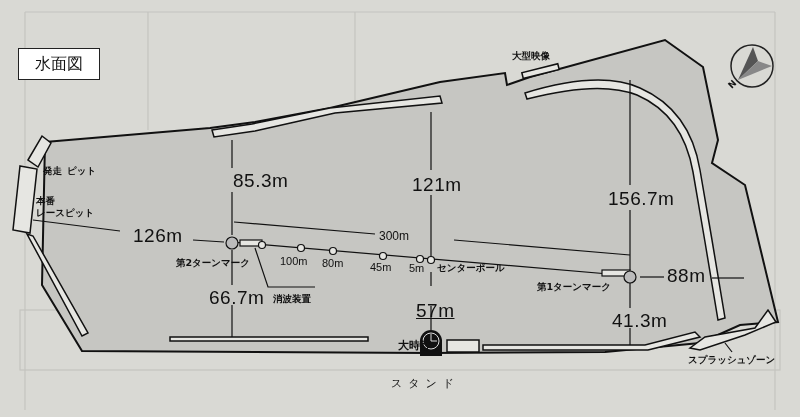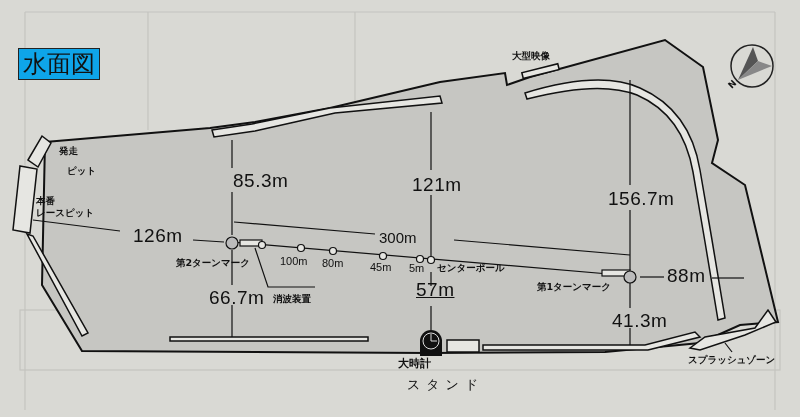--- a/index.html
+++ b/index.html
@@ -9,25 +9,25 @@
     font-family: "DejaVu Sans", sans-serif;
   }
   .stage { position: relative; width: 800px; height: 417px; }
   svg { position: absolute; left: 0; top: 0; }
   .lbl { position: absolute; color: #111; white-space: nowrap; line-height: 1; }
   .big { font-family: "Liberation Sans", sans-serif; font-size: 19px; letter-spacing: 0.5px; }
   .sm  { font-size: 9.5px; font-weight: bold; }
   .xs  { font-family: "Liberation Sans", sans-serif; font-size: 11px; }
   .title-box {
     position: absolute; left: 18px; top: 48px; width: 80px; height: 30px;
-    border: 1.5px solid #222; background: #0ea5e9;
+    border: 1.5px solid #222; background: #ffffff;
     display: flex; align-items: center; justify-content: center;
-    font-size: 24px; color: #111;
+    font-size: 16px; color: #111;
   }
-  .stand { font-size: 13px; letter-spacing: 6px; margin-left: 16px; }
+  .stand { font-size: 11px; letter-spacing: 6px; }
 </style>
 </head>
 <body>
 
 <div class="stage">
 
   <svg width="800" height="417" viewBox="0 0 800 417">
 
     <g stroke="#c4c4bf" stroke-width="1.2" fill="none">
       <line x1="25" y1="12" x2="775" y2="12"></line>
@@ -115,45 +115,45 @@
 
     <g>
       <circle cx="752" cy="66" r="21" fill="none" stroke="#222" stroke-width="1.5"></circle>
       <polygon points="753,47 758,61 738,80" fill="#555"></polygon>
       <polygon points="758,61 772,66 738,80" fill="#888"></polygon>
     </g>
   </svg>
 
   <div class="title-box">水面図</div>
 
-  <div class="lbl sm" style="left:43px;top:146px;margin-left:16px;">発走</div>
+  <div class="lbl sm" style="left:43px;top:166px;">発走</div>
   <div class="lbl sm" style="left:43px;top:166px;padding-left:24px;">ピット</div>
   <div class="lbl sm" style="left:36px;top:196px;">本番</div>
   <div class="lbl sm" style="left:36px;top:208px;">レースピット</div>
 
   <div class="lbl sm" style="left:512px;top:51px;">大型映像</div>
 
   <div class="lbl big" style="left:210px;top:171px;margin-left:23px;">85.3m</div>
   <div class="lbl big" style="left:412px;top:175px;">121m</div>
   <div class="lbl big" style="left:608px;top:189px;">156.7m</div>
   <div class="lbl big" style="left:133px;top:226px;">126m</div>
-  <div class="lbl xs" style="left:379px;top:230px;font-size:15px;">300m</div>
+  <div class="lbl xs" style="left:379px;top:230px;font-size:12px;">300m</div>
   <div class="lbl big" style="left:667px;top:266px;text-align:right;">88m</div>
   <div class="lbl big" style="left:209px;top:288px;">66.7m</div>
-  <div class="lbl big" style="left:416px;top:280px;text-decoration:underline;">57m</div>
+  <div class="lbl big" style="left:416px;top:301px;text-decoration:underline;">57m</div>
   <div class="lbl big" style="left:612px;top:311px;">41.3m</div>
 
   <div class="lbl xs" style="left:280px;top:256px;">100m</div>
   <div class="lbl xs" style="left:322px;top:258px;">80m</div>
   <div class="lbl xs" style="left:370px;top:262px;">45m</div>
   <div class="lbl xs" style="left:409px;top:263px;">5m</div>
 
   <div class="lbl sm" style="left:176px;top:258px;">第2ターンマーク</div>
   <div class="lbl sm" style="left:537px;top:282px;">第1ターンマーク</div>
   <div class="lbl sm" style="left:273px;top:294px;">消波装置</div>
   <div class="lbl sm" style="left:437px;top:248px;margin-top:15px;">センターポール</div>
 
-  <div class="lbl sm" style="left:398px;top:358px;font-size:11px;">大時計</div>
+  <div class="lbl sm" style="left:398px;top:340px;font-size:11px;">大時計</div>
   <div class="lbl stand" style="left:391px;top:378px;">スタンド</div>
   <div class="lbl sm" style="left:688px;top:355px;">スプラッシュゾーン</div>
 
   <div class="lbl" style="left:729px;top:80px;font-size:9px;font-weight:bold;transform:rotate(-45deg);">N</div>
 </div>
 
 </body></html>

